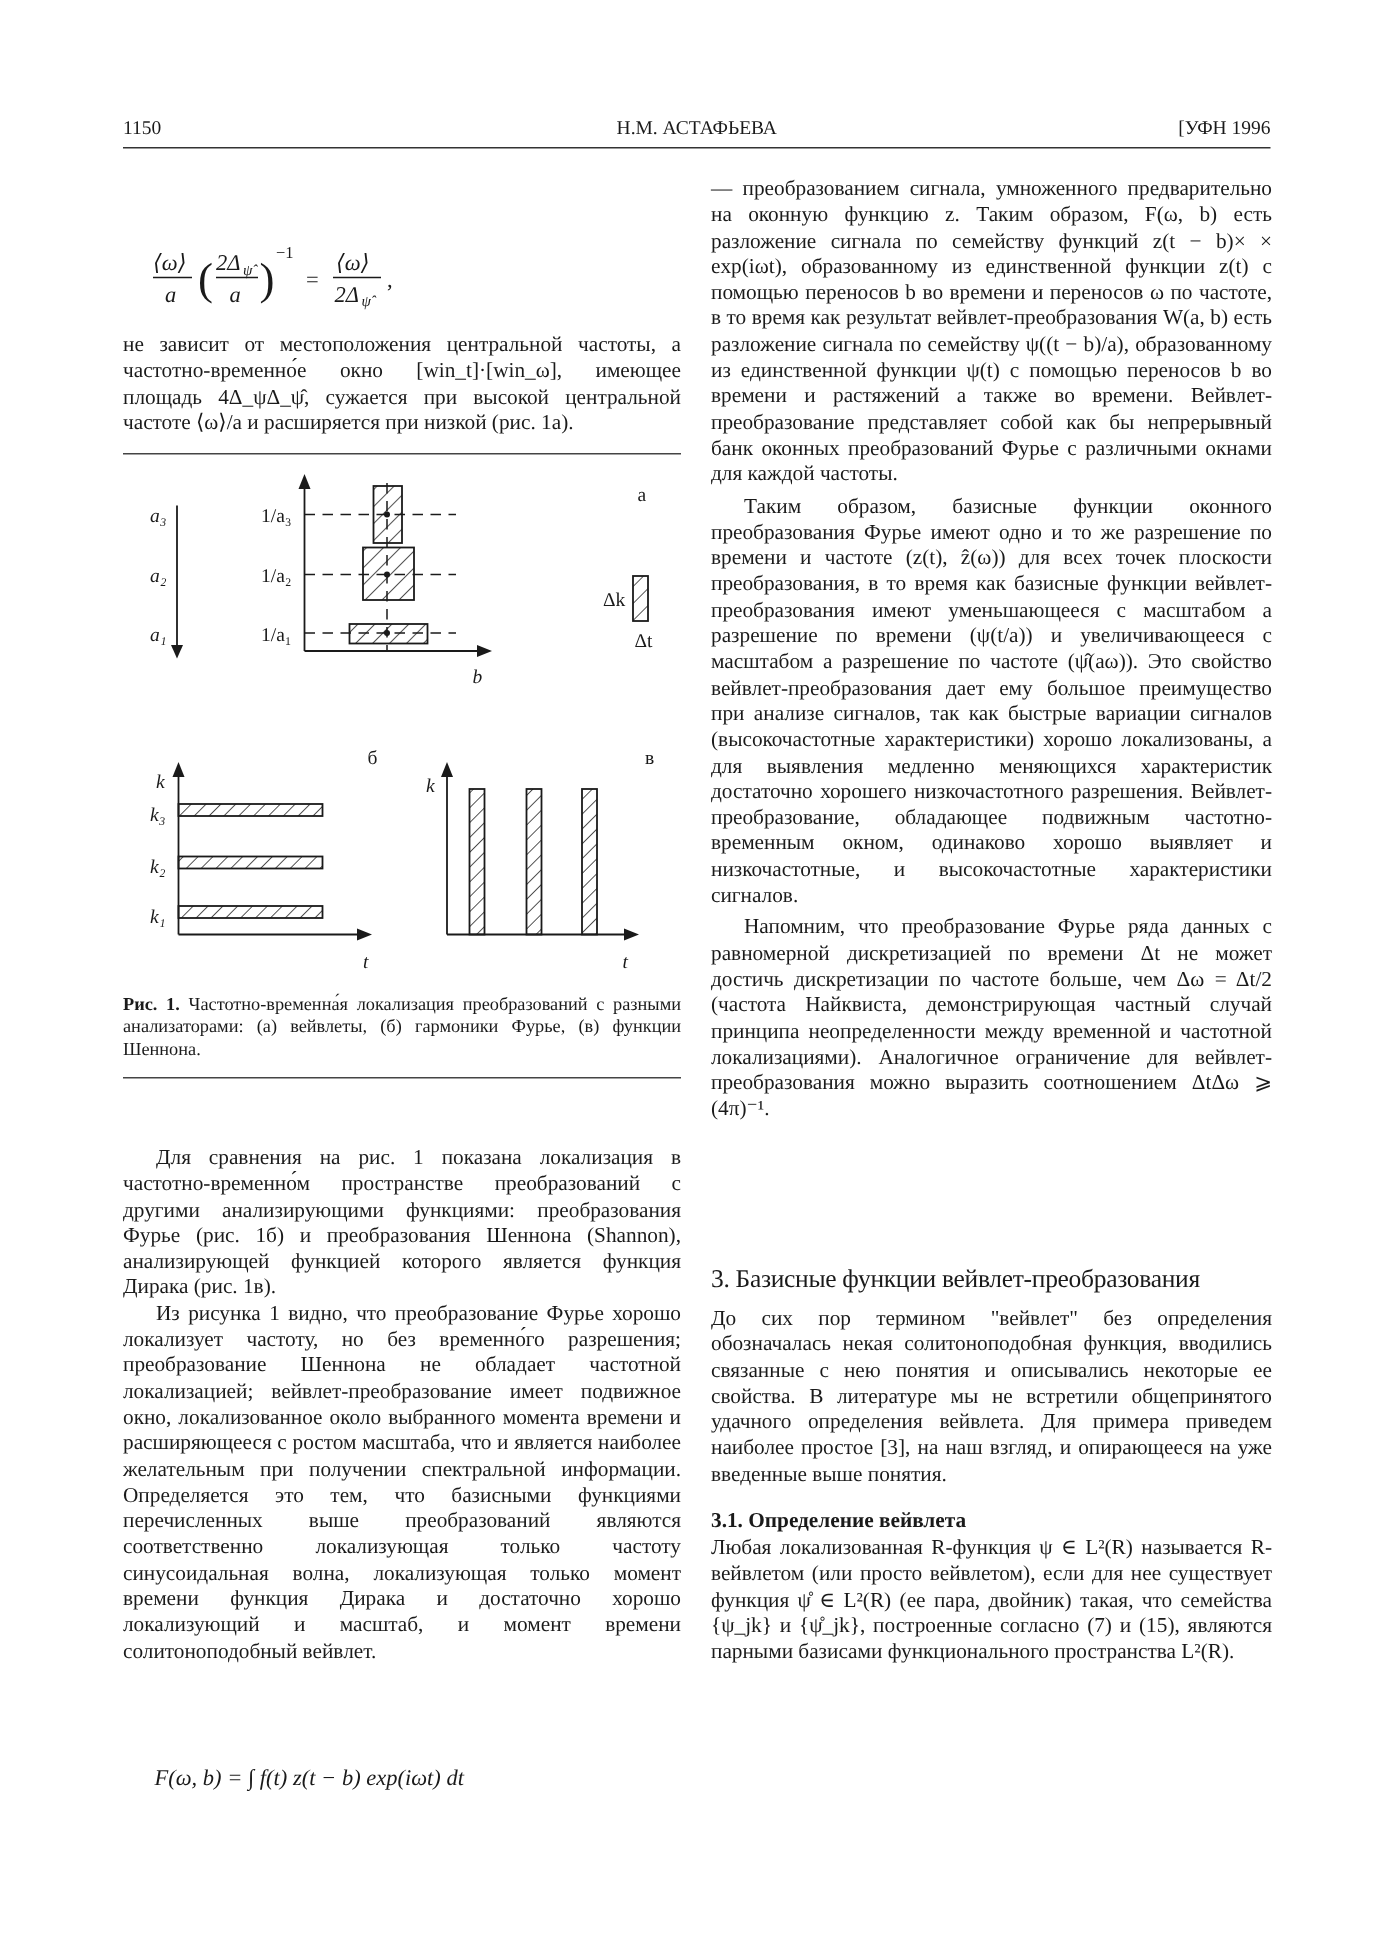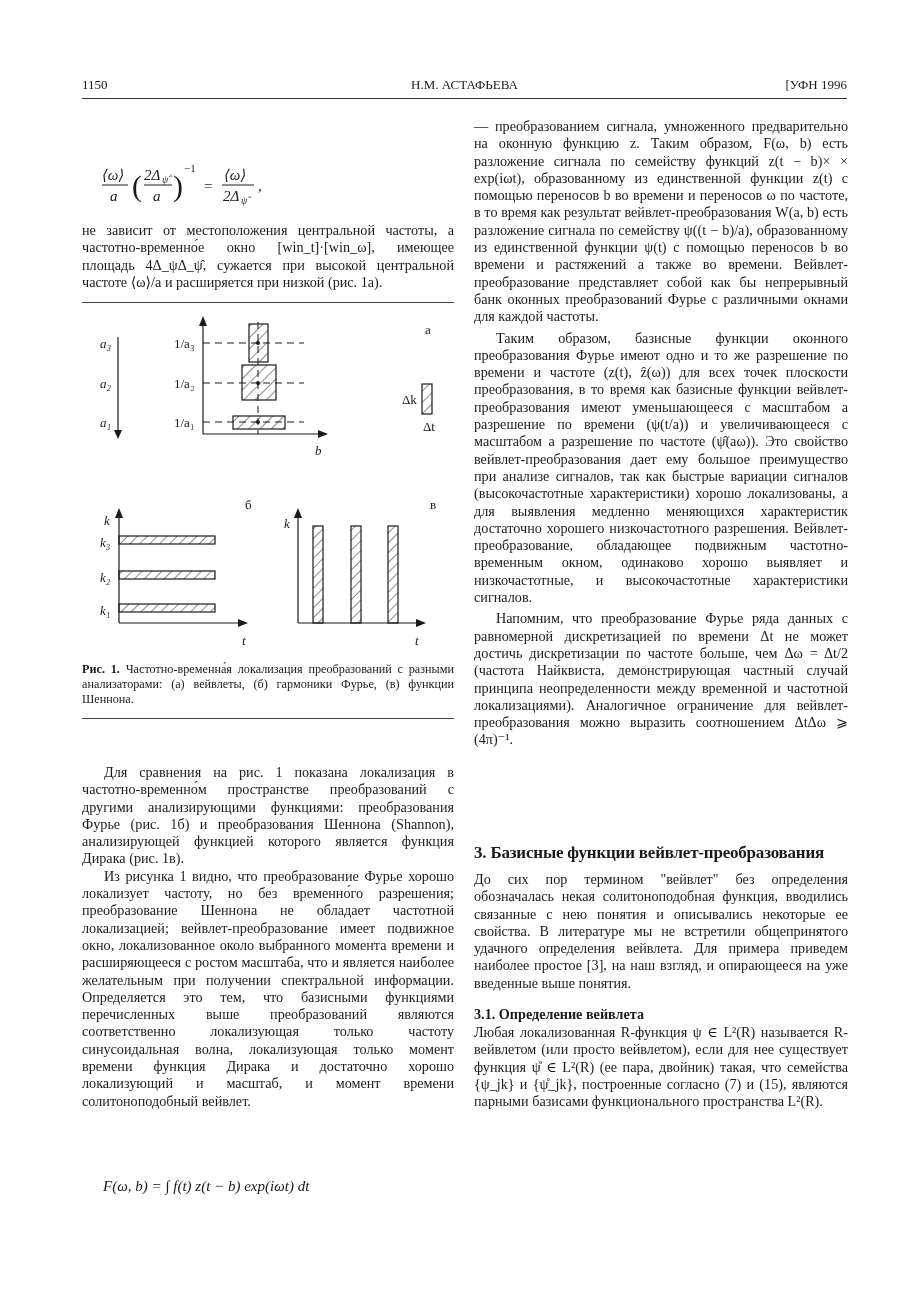--- a/index.html
+++ b/index.html
@@ -13,21 +13,21 @@
 
   .col { position: absolute; font-size: 14.2px; line-height: 17.3px; text-align: justify; }
   .col p { margin: 0; }
   .ind { text-indent: 22px; }
   .left { left: 82px; width: 372px; }
   .right { left: 474px; width: 374px; }
   .eq { font-size: 14.5px; font-style: italic; }
   .sep { position: absolute; left: 82px; width: 372px; height: 1px; background: #444; }
   .caption { position: absolute; left: 82px; top: 662px; width: 372px; font-size: 12.2px; line-height: 15px; text-align: justify; font-family: Liberation Serif, serif; }
   .caption b { font-weight: bold; }
-  h2 { position: absolute; left: 474px; top: 843px; margin: 0; font-size: 17px; font-weight: bold; letter-spacing: -0.2px; }
+  h2 { position: absolute; left: 474px; top: 843px; margin: 0; font-size: 17px; font-weight: normal; letter-spacing: -0.2px; }
   h3 { position: absolute; left: 474px; top: 1006px; margin: 0; font-size: 14.2px; font-weight: bold; }
   svg text { font-family: "Liberation Serif", "DejaVu Serif", serif; }
 </style>
 </head>
 <body>
 
 <div class="header">
   <span class="pn">1150</span>
   <span class="au">Н.М. АСТАФЬЕВА</span>
   <span class="jr">[УФН 1996</span>

